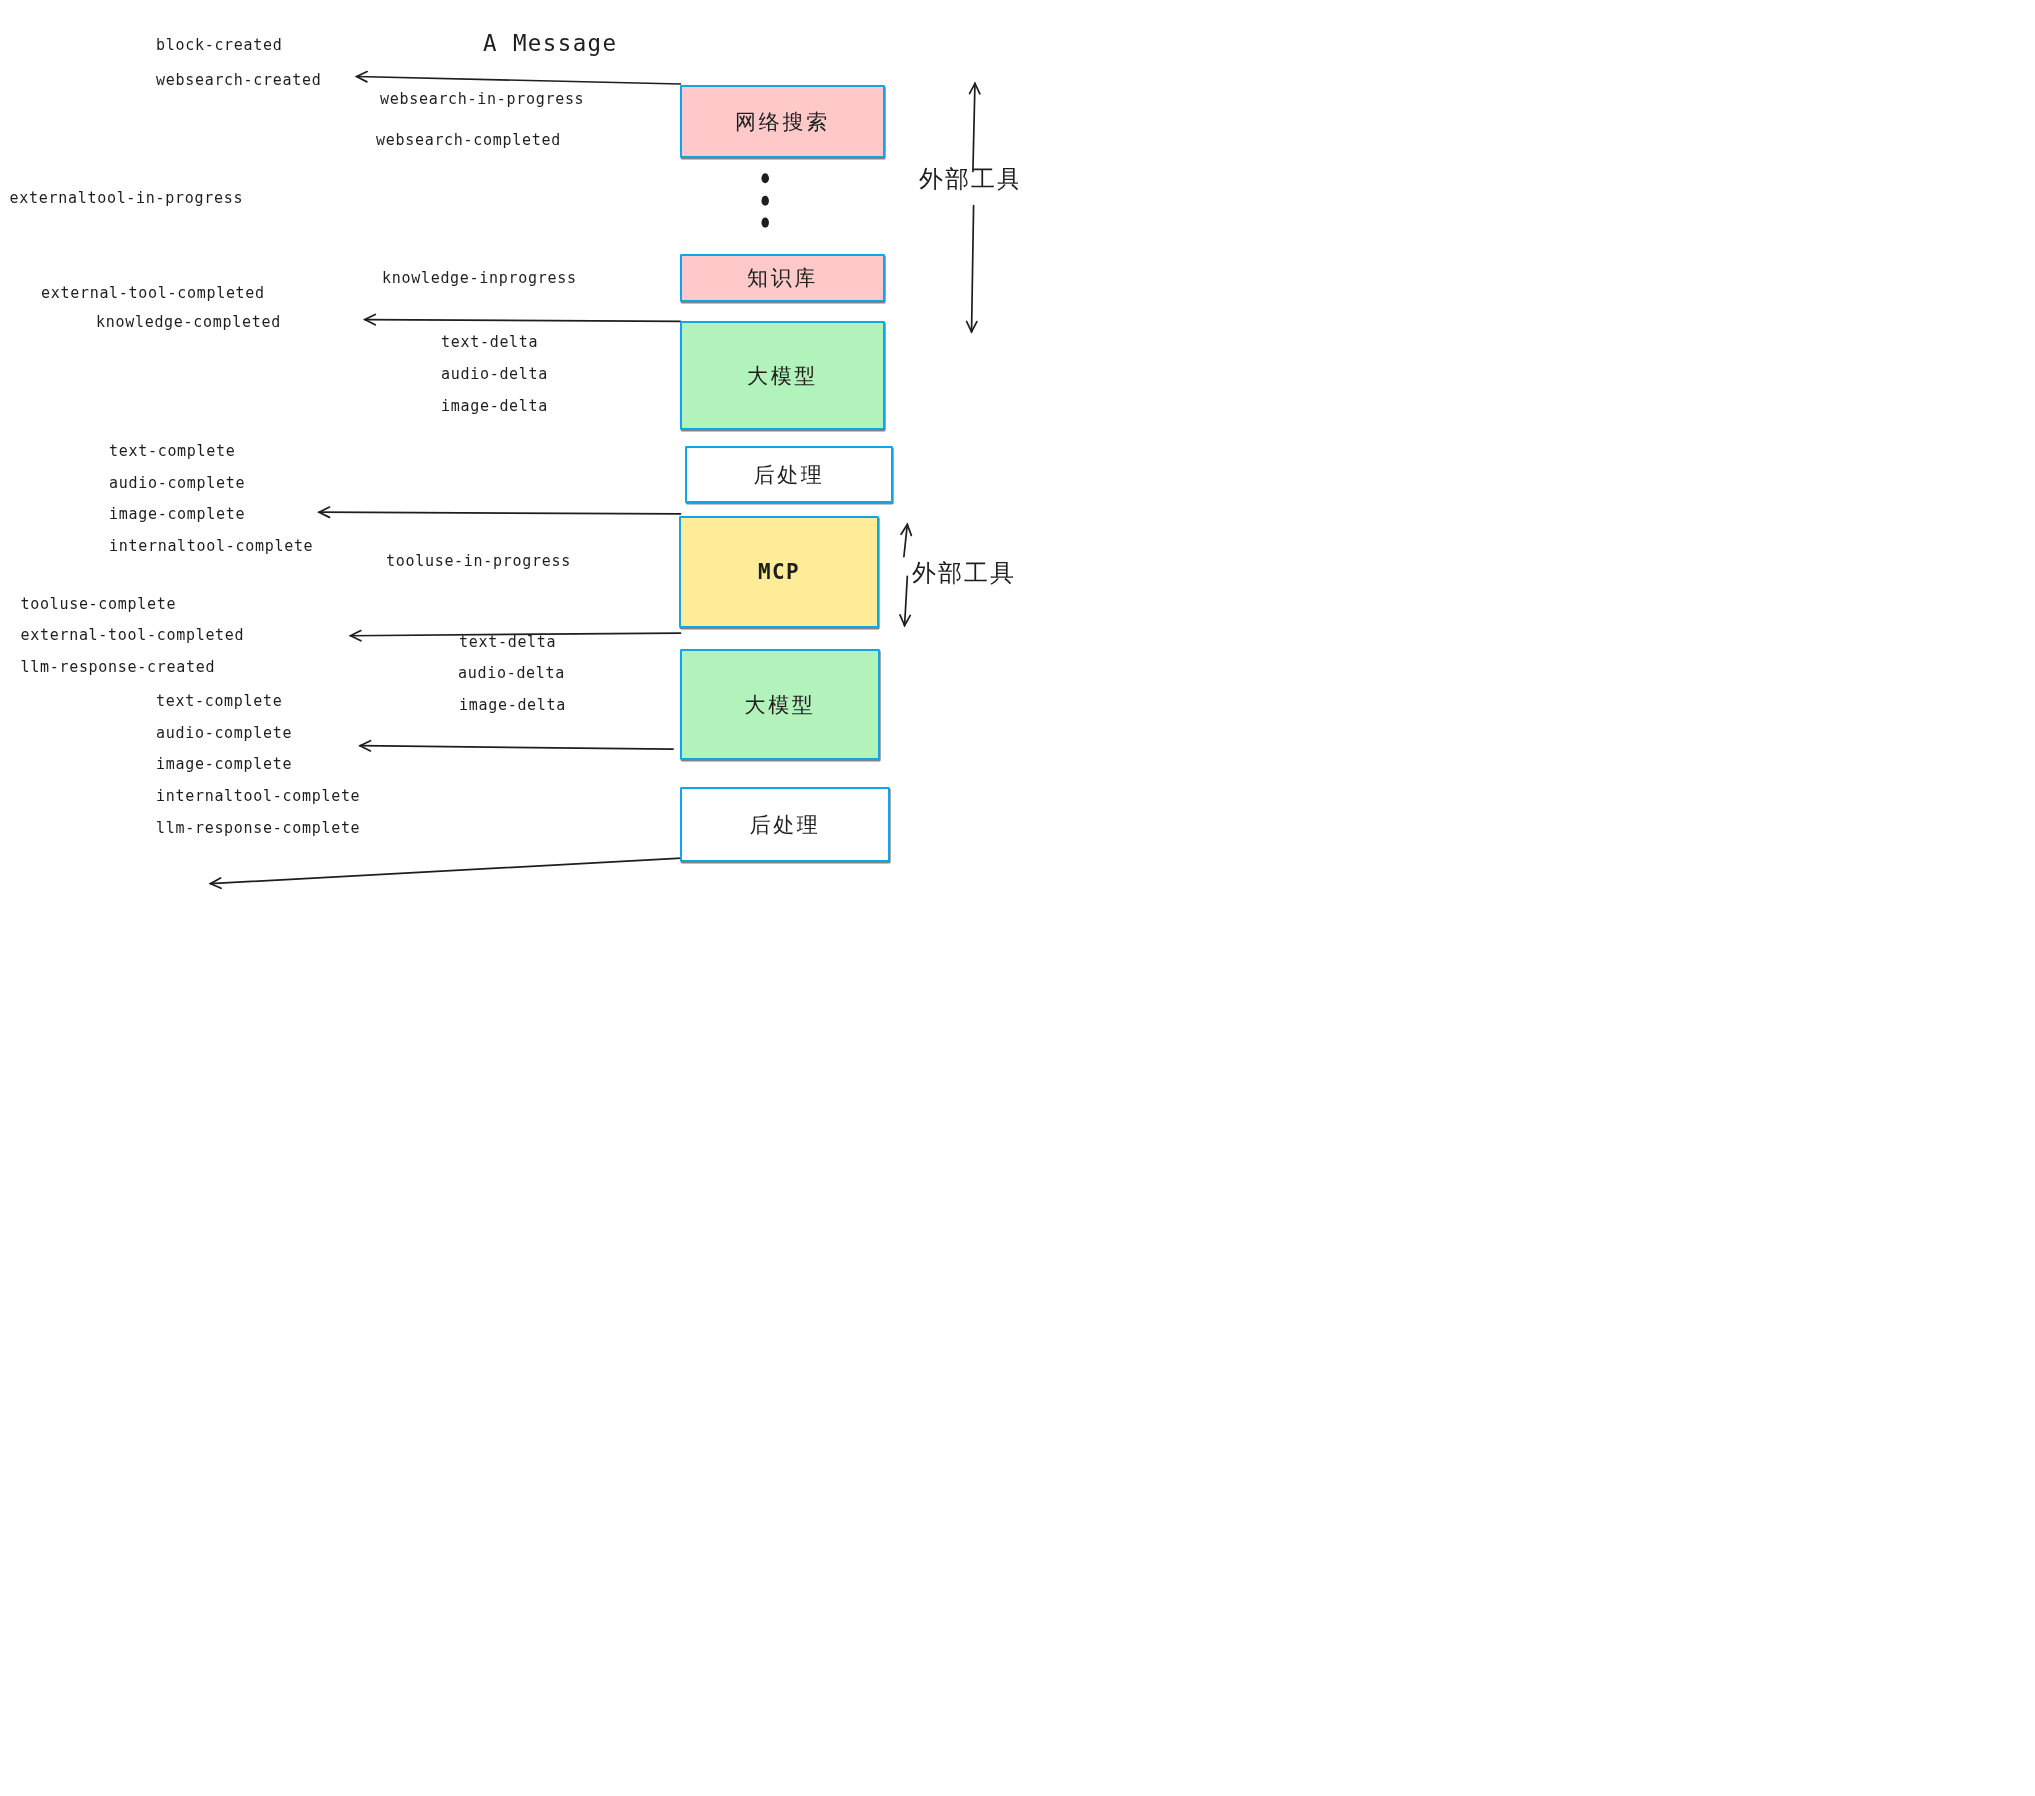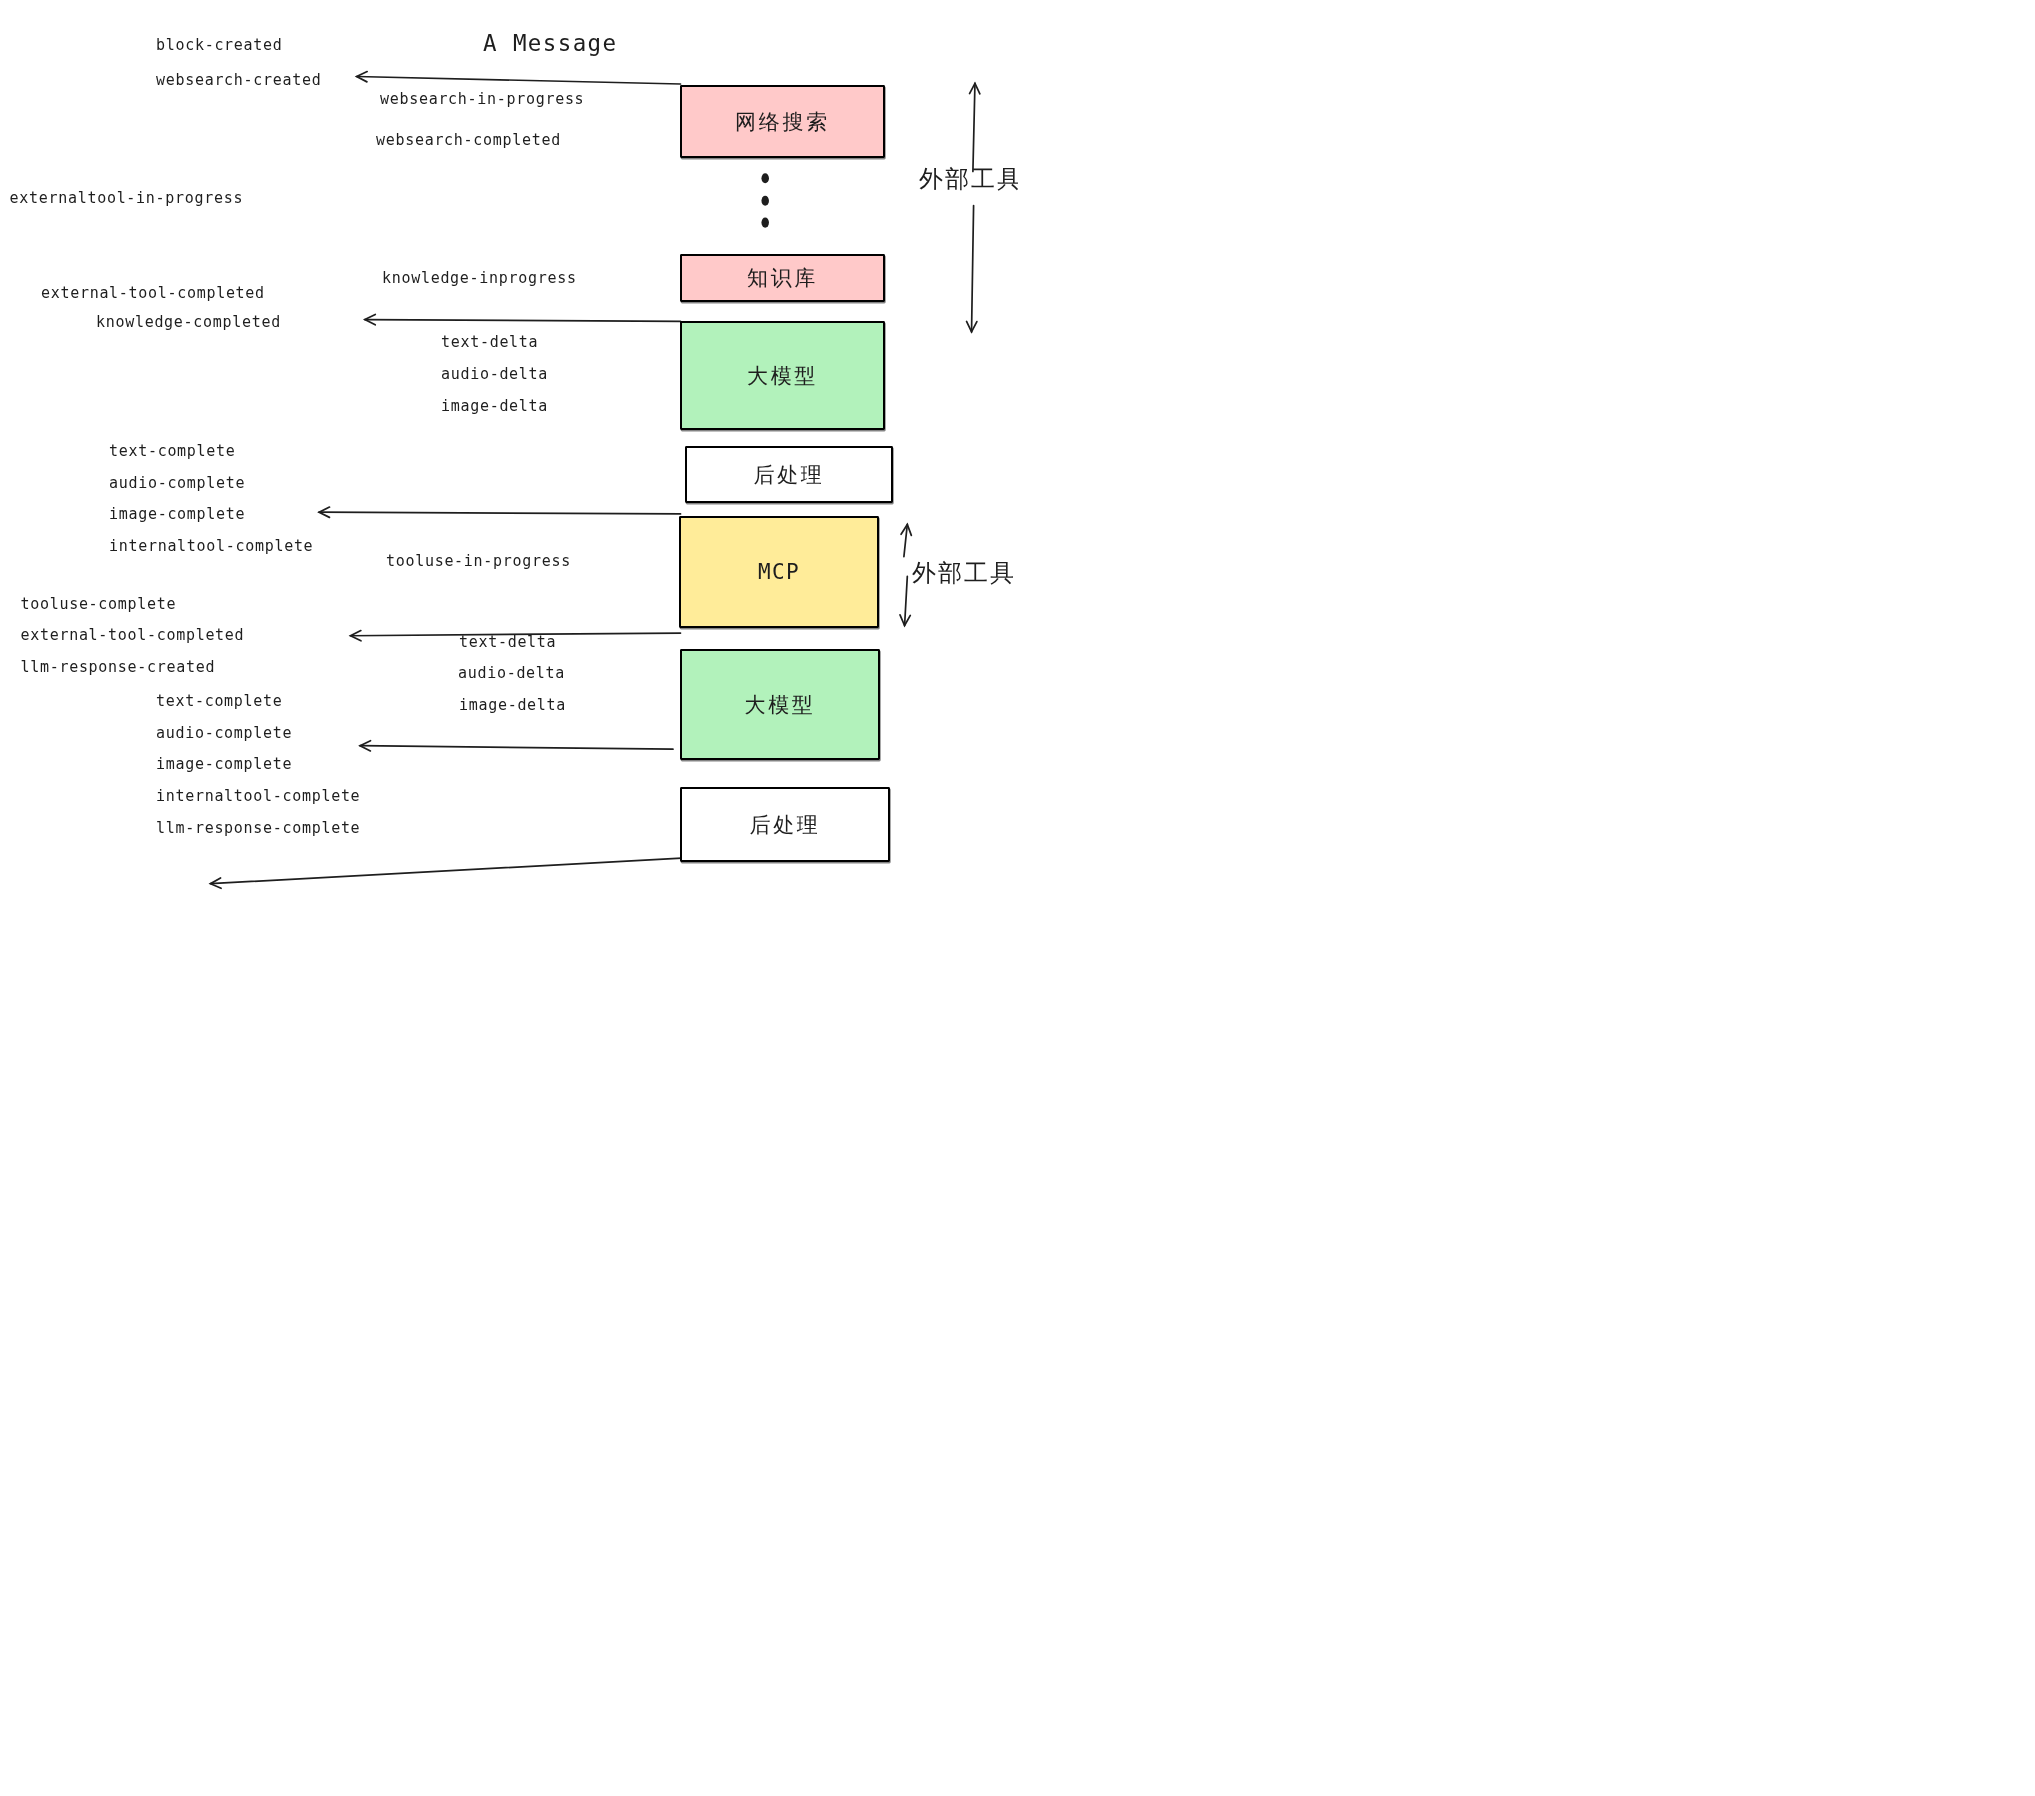--- a/index.html
+++ b/index.html
@@ -35,36 +35,36 @@
     position: absolute;
     font-size: 15px;
     line-height: 1.1;
     white-space: nowrap;
     letter-spacing: 0.7px;
     font-weight: 500;
   }
   .box {
     position: absolute;
     box-sizing: border-box;
-    border: 2px solid #000000;
+    border: 2px solid #0ea5e9;
     border-radius: 1.4px;
     display: flex;
     align-items: center;
     justify-content: center;
     box-shadow: 0.7px 1.4px 0 rgba(30,30,30,0.55);
   }
   .box-label {
     font-size: 21px;
     letter-spacing: 2.7px;
     white-space: nowrap;
     font-family: "DejaVu Sans", "Liberation Sans", sans-serif;
   }
   .box-label.latin {
     font-family: "DejaVu Sans Mono", "Liberation Mono", monospace;
-    font-weight: normal;
+    font-weight: bold;
     letter-spacing: 1.4px;
   }
   .side-label {
     position: absolute;
     font-size: 24px;
     letter-spacing: 2px;
     white-space: nowrap;
     font-family: "DejaVu Sans", "Liberation Sans", sans-serif;
   }
 </style>

